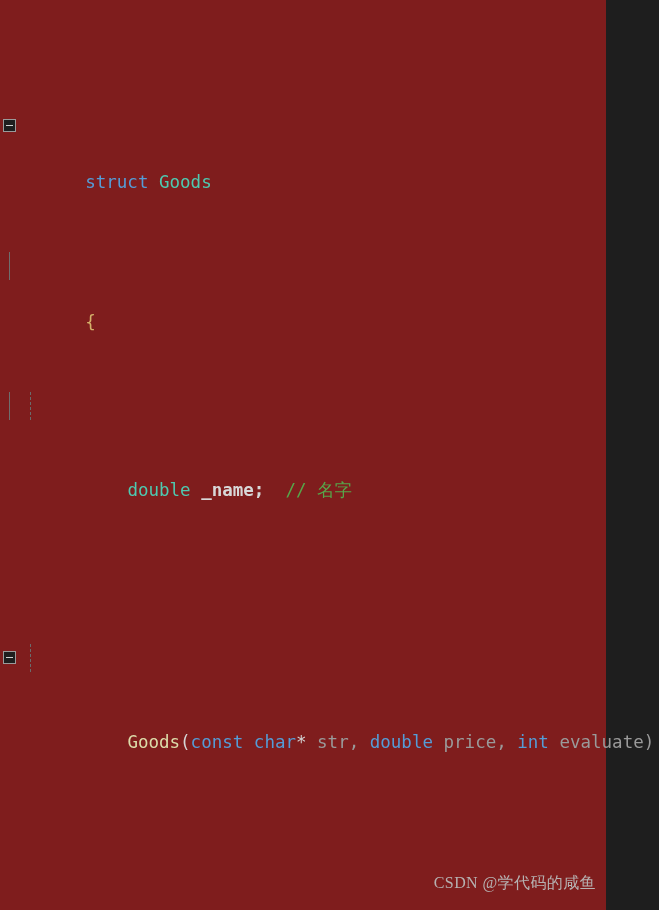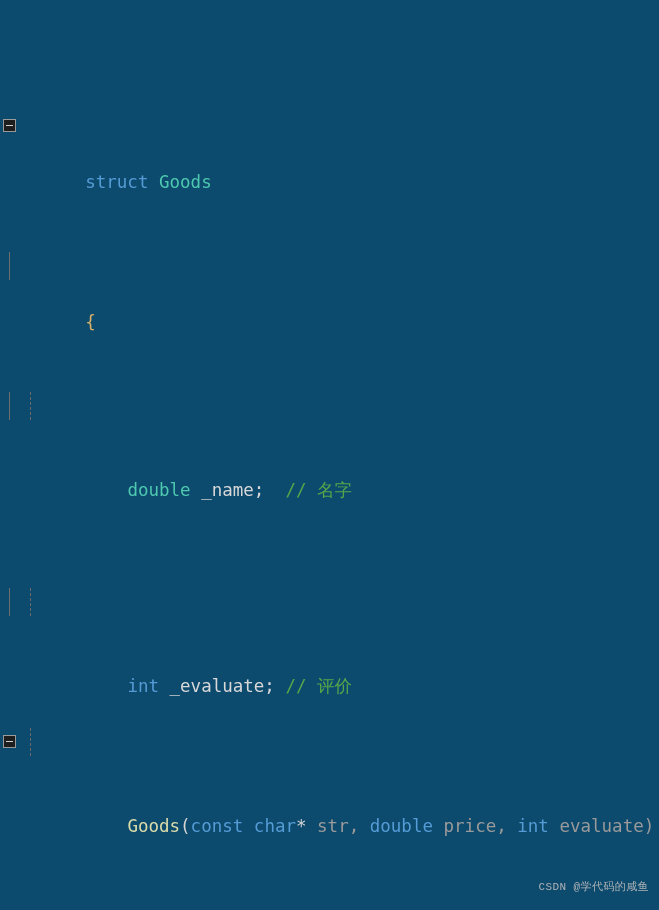--- a/index.html
+++ b/index.html
@@ -9,23 +9,23 @@
   }
   body {
     width: 659px;
     height: 910px;
     overflow: hidden;
     font-family: "DejaVu Sans Mono", "Liberation Mono", monospace;
   }
 
   #editor {
     position: relative;
-    width: 659px;
+    width: 606px;
     height: 910px;
-    background: #0c4a6e;
+    background: #7f1d1d;
     box-sizing: border-box;
   }
 
   .code-area {
     position: absolute;
     left: 0;
     top: 0;
     width: 659px;
     padding-top: 0px;
     font-size: 17.5px;
@@ -88,33 +88,33 @@
     height: 28px;
     border-left: 1px dashed #6b6b6b;
   }
 
   
   .kw       { color: #559cd6; }   
   .type     { color: #4ec9b0; }   
   .fn       { color: #dcdcaa; }   
   .plain    { color: #d4d4d4; }   
   .param    { color: #9a9a9a; }   
-  .member   { color: #d8d8d8; }
+  .member   { color: #d8d8d8; font-weight: bold; }
   .cmt      { color: #57a64a; text-align: right; }   
   .br       { color: #d4b06a; }
   .punc     { color: #d4d4d4; }
 
   
   .watermark {
     position: absolute;
     right: 10px;
     bottom: 16px;
     color: #b9b9b9;
-    font-family: Liberation Mono, monospace;
-    font-size: 11px;
+    font-family: Liberation Serif, serif;
+    font-size: 16px;
     letter-spacing: 0.4px;
     opacity: 0.95;
     white-space: nowrap;
   }
 </style>
 </head>
 <body>
 
 <div id="editor">
   <div class="code-area">
@@ -140,27 +140,20 @@
       <span class="gutter">
         <span class="vbar"></span>
       </span>
       <span class="iguide" style="left:30px;"></span>
       <span class="plain">    </span><span class="type">double</span><span class="plain"> </span><span class="member">_name;</span><span class="plain">  </span><span class="cmt">// 名字</span>
     </div>
 
     
 
     
-    <div class="line">
-      <span class="gutter">
-        <span class="vbar"></span>
-      </span>
-      <span class="iguide" style="left:30px;"></span>
-      <span class="plain">    </span><span class="kw">int</span><span class="plain"> </span><span class="member">_evaluate;</span><span class="plain"> </span><span class="cmt">// 评价</span>
-    </div>
 
     
     <div class="line">
       <span class="gutter">
         <span class="fold-box"></span>
       </span>
       <span class="iguide" style="left:30px;"></span>
       <span class="plain">    </span><span class="fn">Goods</span><span class="punc">(</span><span class="kw">const</span><span class="plain"> </span><span class="kw">char</span><span class="plain">* </span><span class="param">str, </span><span class="kw">double</span><span class="param"> price, </span><span class="kw">int</span><span class="param"> evaluate)</span>
     </div>
 

